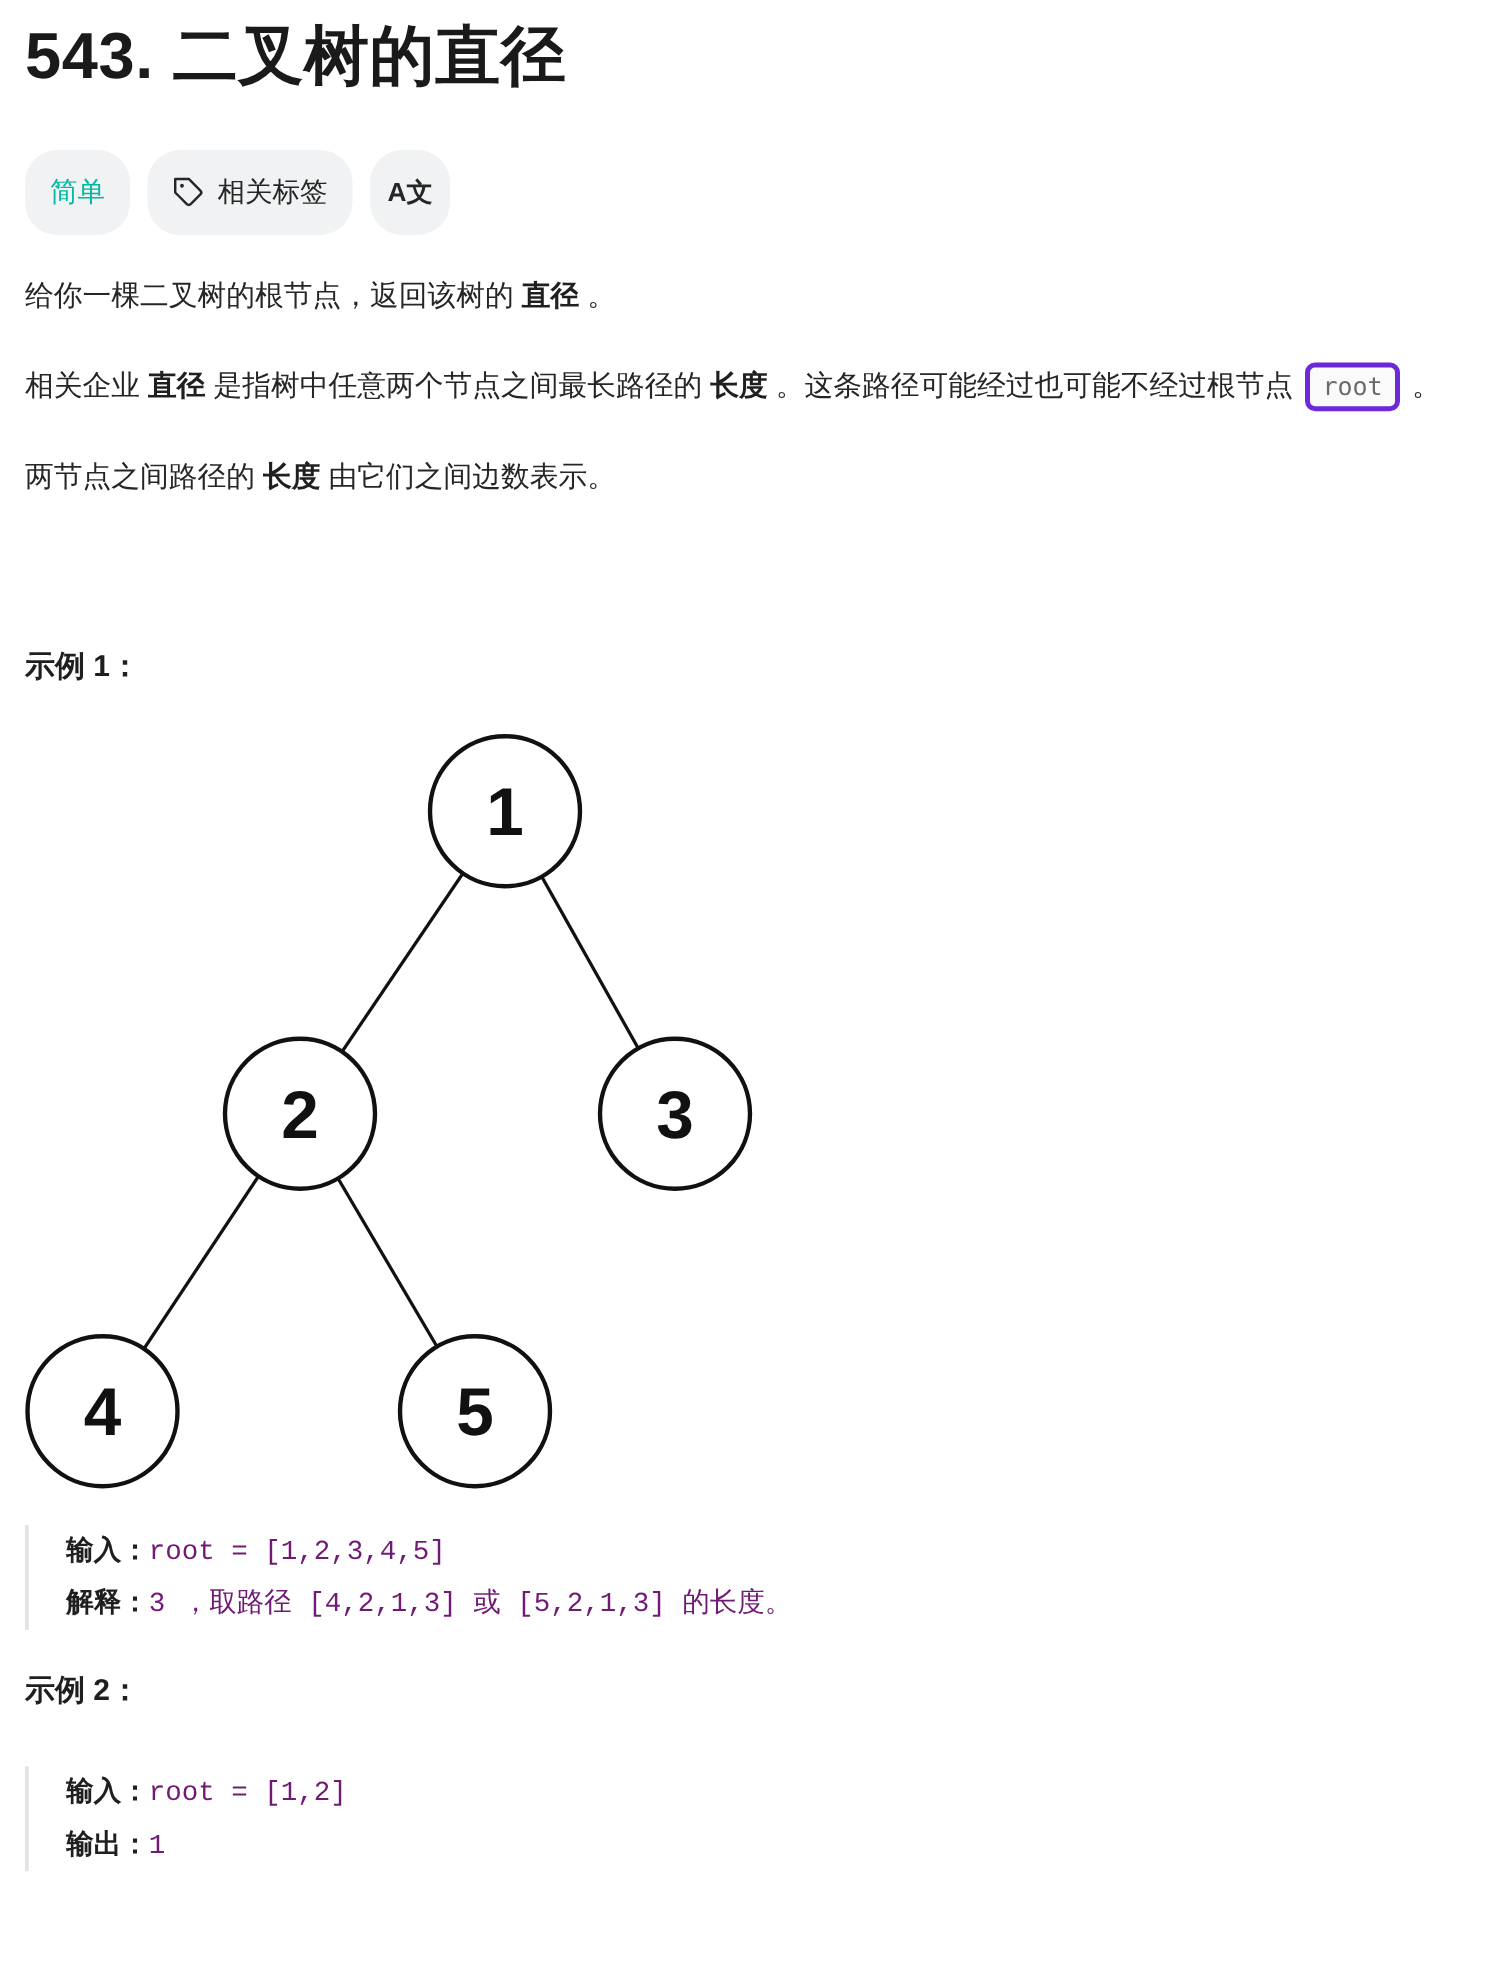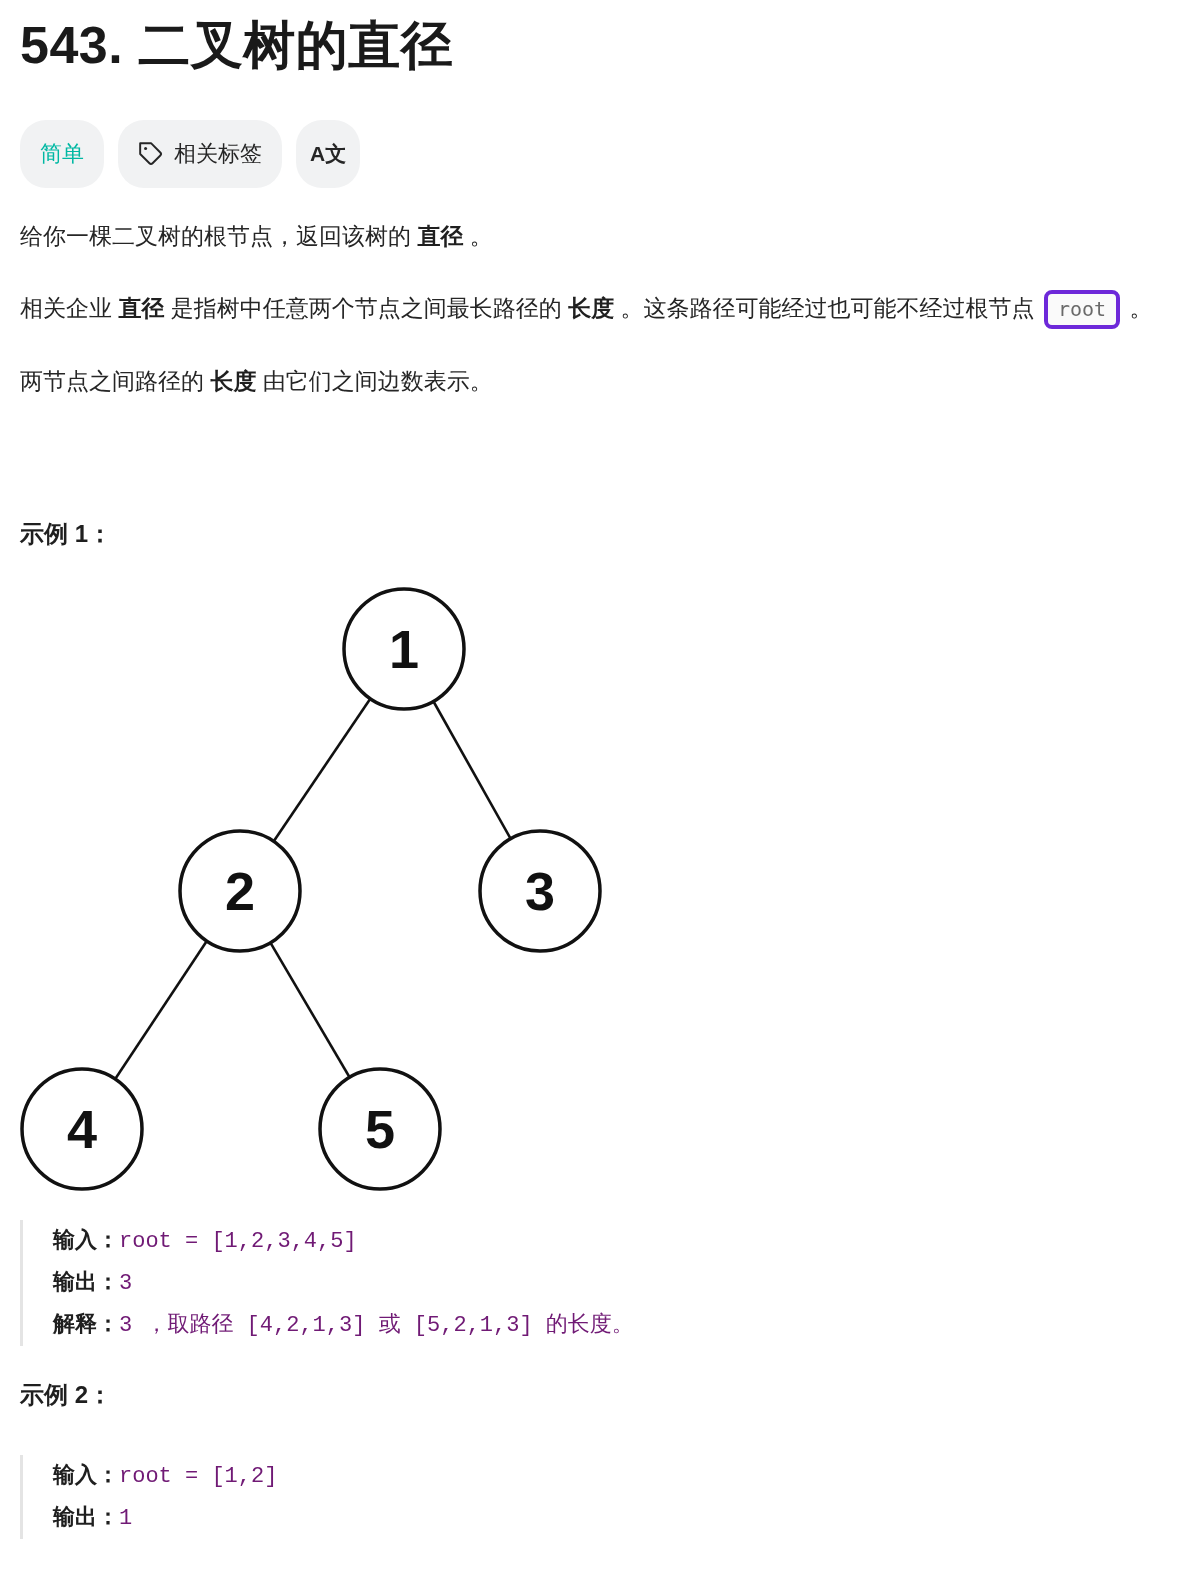--- a/index.html
+++ b/index.html
@@ -173,21 +173,20 @@
       </g>
       <g>
         <circle cx="360" cy="544" r="60"></circle>
         <text x="360" y="563">5</text>
       </g>
     </g>
   </svg>
 
   <div class="example-block">
     <div class="example-line"><span class="label">输入：</span><span class="value">root = [1,2,3,4,5]</span></div>
-    <div class="example-line"><span class="label">输出：</span><span class="value">3</span></div>
     <div class="example-line"><span class="label">解释：</span><span class="value">3 ，取路径 [4,2,1,3] 或 [5,2,1,3] 的长度。</span></div>
   </div>
 
   <p class="example-heading second">示例 2：</p>
 
   <div class="example-block second">
     <div class="example-line"><span class="label">输入：</span><span class="value">root = [1,2]</span></div>
     <div class="example-line"><span class="label">输出：</span><span class="value">1</span></div>
   </div>
 

